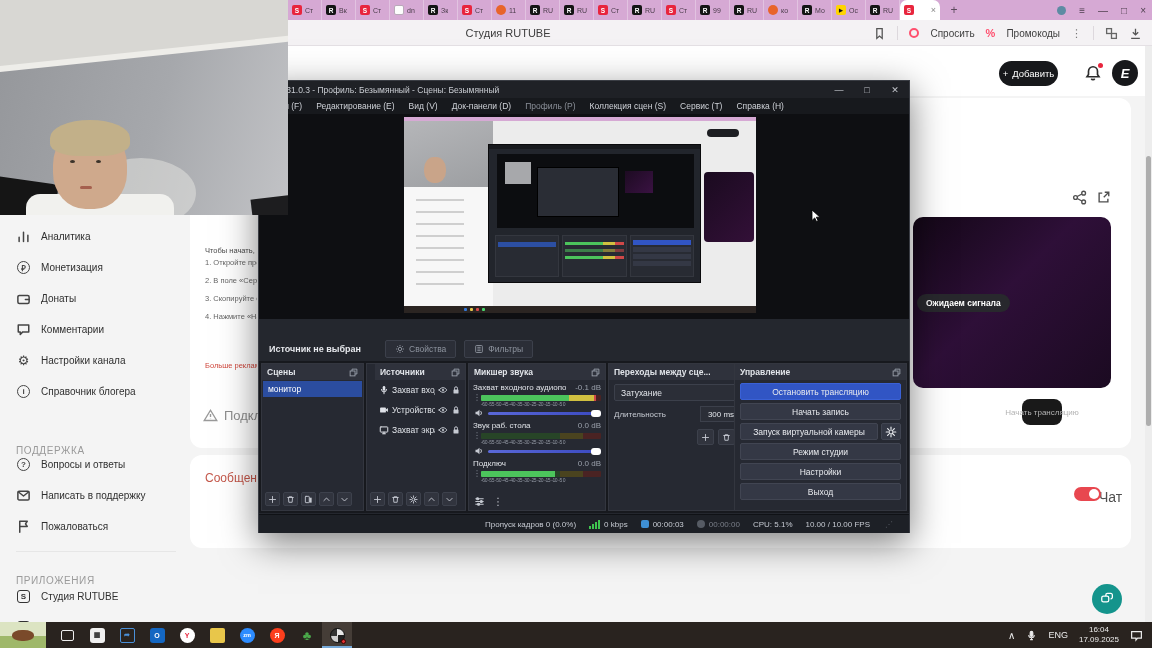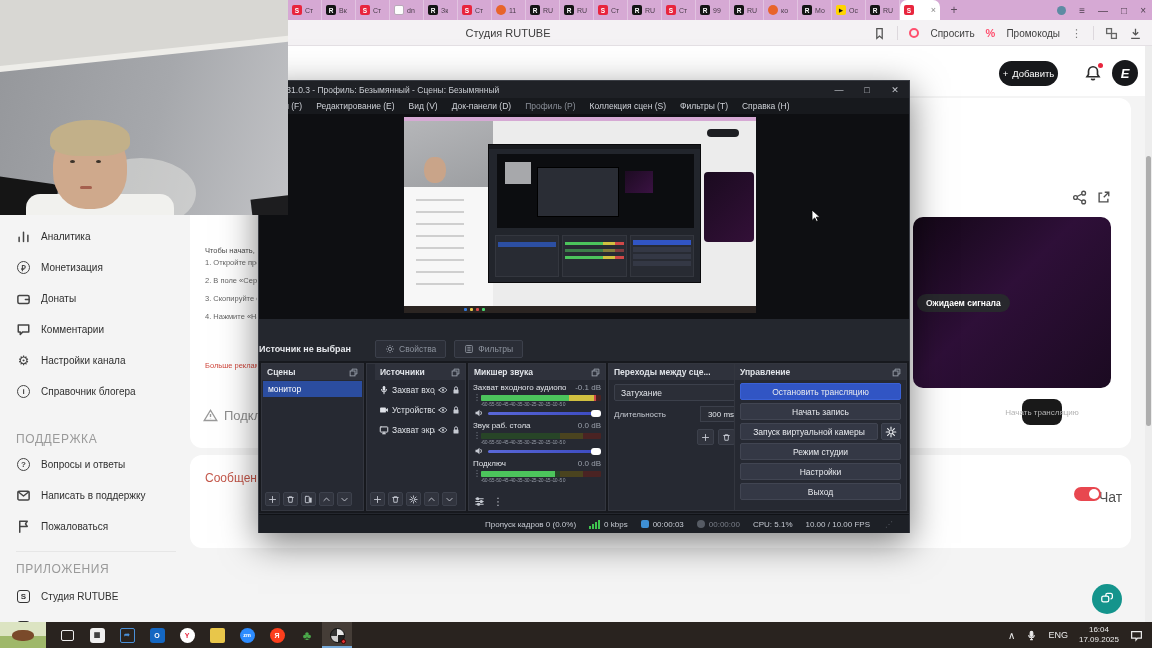--- a/index.html
+++ b/index.html
@@ -39,21 +39,21 @@
   #bellwrap{position:absolute;left:1084px;top:64px;width:18px;height:18px;color:#2c2c2c;}
   #belldot{position:absolute;right:-1px;top:-1px;width:5px;height:5px;border-radius:50%;background:#e8253d;}
   #avatar{position:absolute;left:1112px;top:60px;width:26px;height:26px;border-radius:50%;background:#17181b;color:#fff;display:flex;align-items:center;justify-content:center;font-weight:bold;font-size:13px;font-style:italic;}
 
   .card{position:absolute;background:#fff;border-radius:12px;}
   #card1{left:190px;top:98px;width:941px;height:350px;}
   #card2{left:190px;top:455px;width:941px;height:93px;}
 
   .sbitem{position:absolute;left:16px;width:170px;height:20px;display:flex;align-items:center;gap:10px;font-size:10px;color:#2f2f2f;}
   .sbitem .ic{width:15px;height:15px;color:#444;}
-  .sbtitle{position:absolute;left:16px;font-size:12px;color:#9a9a9a;letter-spacing:.6px;}
+  .sbtitle{position:absolute;left:16px;font-size:10px;color:#9a9a9a;letter-spacing:.6px;margin-top:13px;}
   .sbdiv{position:absolute;left:16px;width:160px;height:1px;background:#e6e6e6;}
   .circ{width:13px;height:13px;border:1.2px solid #444;border-radius:50%;display:flex;align-items:center;justify-content:center;font-size:8px;font-weight:bold;color:#444;}
   .sq{width:13px;height:13px;border:1.2px solid #333;border-radius:3px;display:flex;align-items:center;justify-content:center;font-size:8px;font-weight:bold;color:#333;}
   .gl{font-size:13px;line-height:1;color:#444;}
 
   .ctext{position:absolute;left:205px;color:#666;font-size:7.5px;white-space:nowrap;overflow:hidden;width:52px;}
   #morelink{color:#d0473c;}
   #connect{position:absolute;left:203px;top:408px;display:flex;align-items:center;gap:6px;color:#8d8d8d;font-size:13px;width:56px;overflow:hidden;white-space:nowrap;}
   #connect .ic{width:15px;height:15px;color:#9a9a9a;}
   #messages{position:absolute;left:205px;top:471px;color:#c4574a;font-size:12px;width:52px;overflow:hidden;white-space:nowrap;}
@@ -103,21 +103,21 @@
   .m-btn{position:absolute;left:2px;right:2px;height:5px;background:#343845;}
   .m-btn.b1{top:4px;background:#3155c4;}
   .m-btn.b2{top:11px;} .m-btn.b3{top:18px;} .m-btn.b4{top:25px;}
   .m-player{position:absolute;left:300px;top:55px;width:50px;height:70px;border-radius:4px;background:linear-gradient(135deg,#1a0a1f,#331038);}
   .m-pill{position:absolute;left:303px;top:12px;width:32px;height:8px;border-radius:4px;background:#1d1e22;}
   .m-task{position:absolute;left:0;bottom:0;right:0;height:7px;background:#2b2522;display:flex;align-items:center;gap:3px;padding-left:60px;}
   .m-dot{width:3px;height:3px;border-radius:1px;}
   #cursor{position:absolute;left:552px;top:95px;width:12px;height:14px;color:#fff;}
 
   #obszoom{position:absolute;left:0;top:238px;right:0;height:18px;background:#1d2025;border-top:1px solid #101114;display:flex;align-items:center;gap:9px;padding-left:7px;font-size:8px;color:#aeb2ba;}
-  #obssrcbar{position:absolute;left:0;top:256px;right:0;height:24px;display:flex;align-items:center;gap:8px;padding-left:0;}
+  #obssrcbar{position:absolute;left:0;top:256px;right:0;height:24px;display:flex;align-items:center;gap:8px;padding-left:10px;}
   #srcnone{font-weight:bold;font-size:9px;color:#e6e8ec;width:108px;}
   .obtn{height:18px;border:1px solid #3c404b;background:#2b2e37;border-radius:2px;color:#8d939e;font-size:8.5px;display:flex;align-items:center;gap:4px;padding:0 9px;}
   .obtn .ic{width:10px;height:10px;}
 
   #obsdocks{position:absolute;left:0;top:280px;right:0;height:152px;background:#17191e;}
   .panel{position:absolute;top:2px;height:148px;background:#262932;border:1px solid #33363f;overflow:hidden;}
   .phead{height:16px;background:#2f323c;display:flex;align-items:center;justify-content:space-between;padding:0 5px;font-size:8.5px;font-weight:bold;color:#e2e5ea;}
   .phead .lbl{white-space:nowrap;overflow:hidden;text-overflow:ellipsis;}
   .phead .ic{width:9px;height:9px;color:#9aa0ab;}
   #p-scenes{left:2px;width:103px;} #p-sources{left:107px;width:100px;padding-left:8px;}
@@ -483,21 +483,21 @@
       <span>□</span>
       <span>✕</span>
     </div>
     <div id="obsmenu">
         <span class="mitem">Файл (F)</span>
         <span class="mitem">Редактирование (E)</span>
         <span class="mitem">Вид (V)</span>
         <span class="mitem">Док-панели (D)</span>
         <span class="mitem dim">Профиль (P)</span>
         <span class="mitem">Коллекция сцен (S)</span>
-        <span class="mitem">Фильтры (T)</span>
+        <span class="mitem">Сервис (T)</span>
         <span class="mitem">Справка (H)</span>
       </div>
 
     <div id="obspreview">
       <div id="mini">
         <div class="m-pink"></div>
         <div class="m-cam">
             <div class="m-face"></div>
           </div>
         <div class="m-side">

